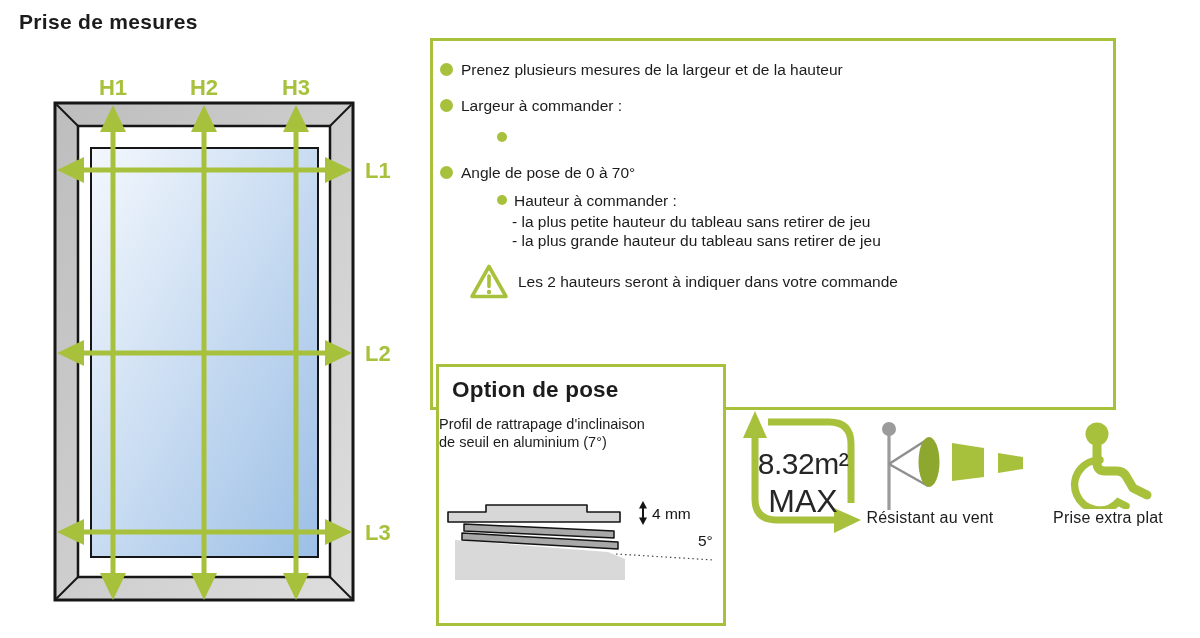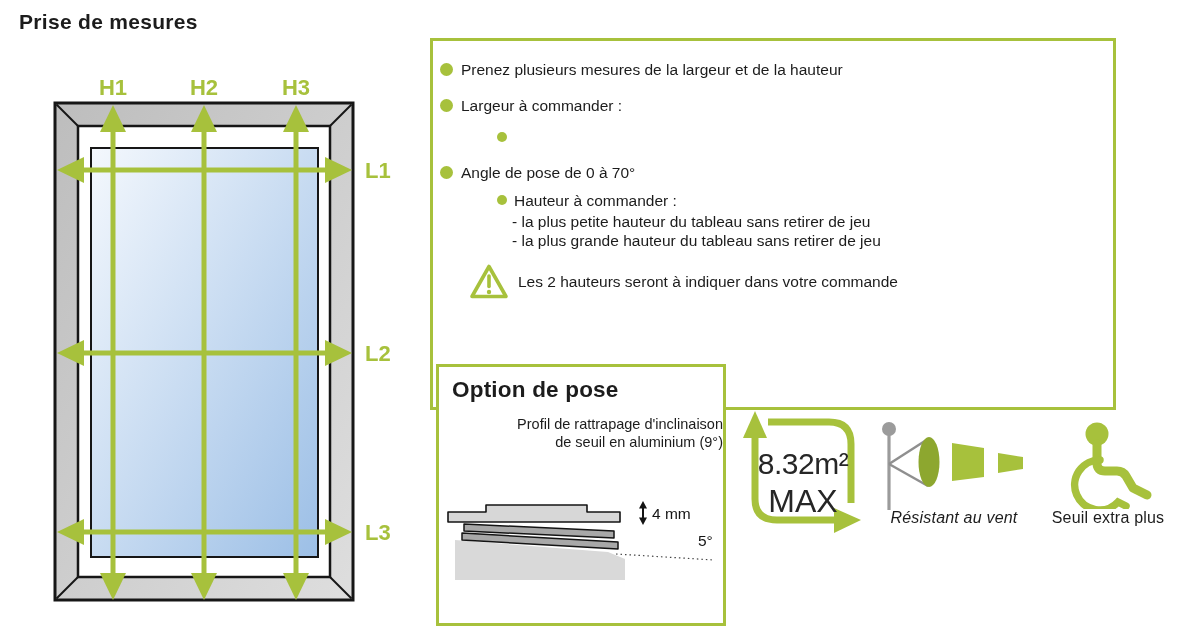--- a/index.html
+++ b/index.html
@@ -34,29 +34,29 @@
   .sub-lines{margin:1px 0 0 79px;line-height:19px;}
   .warn{margin:13px 0 0 36px;display:flex;align-items:center;gap:9px;}
   .warn-text{line-height:19.5px;}
 
   
   .option-box{
     left:428px;top:364px;width:290px;height:262px;box-sizing:border-box;
     border:3px solid var(--accent);background:#fff;margin-left:8px;
   }
   .option-title{margin:10px 0 0 13px;font-size:22.5px;font-weight:bold;letter-spacing:.2px;}
-  .option-desc{margin-top:12px;text-align:right;font-size:14.5px;line-height:18px;}
+  .option-desc{margin-top:12px;text-align:left;font-size:14.5px;line-height:18px;}
   #profile-svg{position:absolute;left:0;top:118px;}
 
   
   #max-svg{left:735px;top:406px;}
   #wind-svg{left:876px;top:416px;}
   #wheel-svg{left:1066px;top:411px;}
   .icon-label{top:509px;text-align:center;font-size:16px;letter-spacing:.2px;}
-  .wind-label{left:872px;width:164px;font-style:italic;}
+  .wind-label{left:848px;width:164px;}
   .threshold-label{left:1040px;width:136px;}
 
   .accent-fill{fill:var(--accent);}
   .accent-stroke{stroke:var(--accent);}
 </style>
 </head>
 <body>
 
 <div class="abs page-title">Prise de mesures</div>
 
@@ -160,21 +160,21 @@
     <div class="warn-text">
       <div>Les 2 hauteurs seront à indiquer dans votre commande</div>
     </div>
   </div>
 </div>
 
 <div class="abs option-box">
   <div class="option-title">Option de pose</div>
   <div class="option-desc">
     <div>Profil de rattrapage d'inclinaison</div>
-    <div>de seuil en aluminium (9°)</div>
+    <div>de seuil en aluminium (7°)</div>
   </div>
   <svg id="profile-svg" width="284" height="132" viewBox="0 0 284 132">
 
     <polygon points="16,55 169,67 186,74 186,95 16,95" fill="#d9d9d9"></polygon>
 
     <g>
       <polygon points="23,48 179,57 179,64 23,55" fill="#a8a8a8" stroke="#141414" stroke-width="1.5" stroke-linejoin="round"></polygon>
       <polygon points="25,39 175,46 175,53 25,46" fill="#a8a8a8" stroke="#141414" stroke-width="1.5" stroke-linejoin="round"></polygon>
     </g>
 
@@ -214,13 +214,13 @@
   <polygon class="accent-fill" points="76,27 108,32 108,61 76,65"></polygon>
   <polygon class="accent-fill" points="122,37 147,41 147,53 122,57"></polygon>
 </svg>
 <div class="abs icon-label wind-label">Résistant au vent</div>
 
 <svg id="wheel-svg" class="abs" width="96" height="98" viewBox="0 0 96 98">
   <circle cx="31" cy="23" r="11.5" class="accent-fill"></circle>
   <path d="M31,33 V52 Q31,60 39,60 H51 Q57,60 60,65 L67,77 L81,84" fill="none" class="accent-stroke" stroke-width="9" stroke-linecap="round" stroke-linejoin="round"></path>
   <path d="M34,49 A25,25 0 1 0 52,91 L60,95" fill="none" class="accent-stroke" stroke-width="7.5" stroke-linecap="round"></path>
 </svg>
-<div class="abs icon-label threshold-label">Seuil extra plus</div>
+<div class="abs icon-label threshold-label">Prise extra plat</div>
 
 </body></html>

